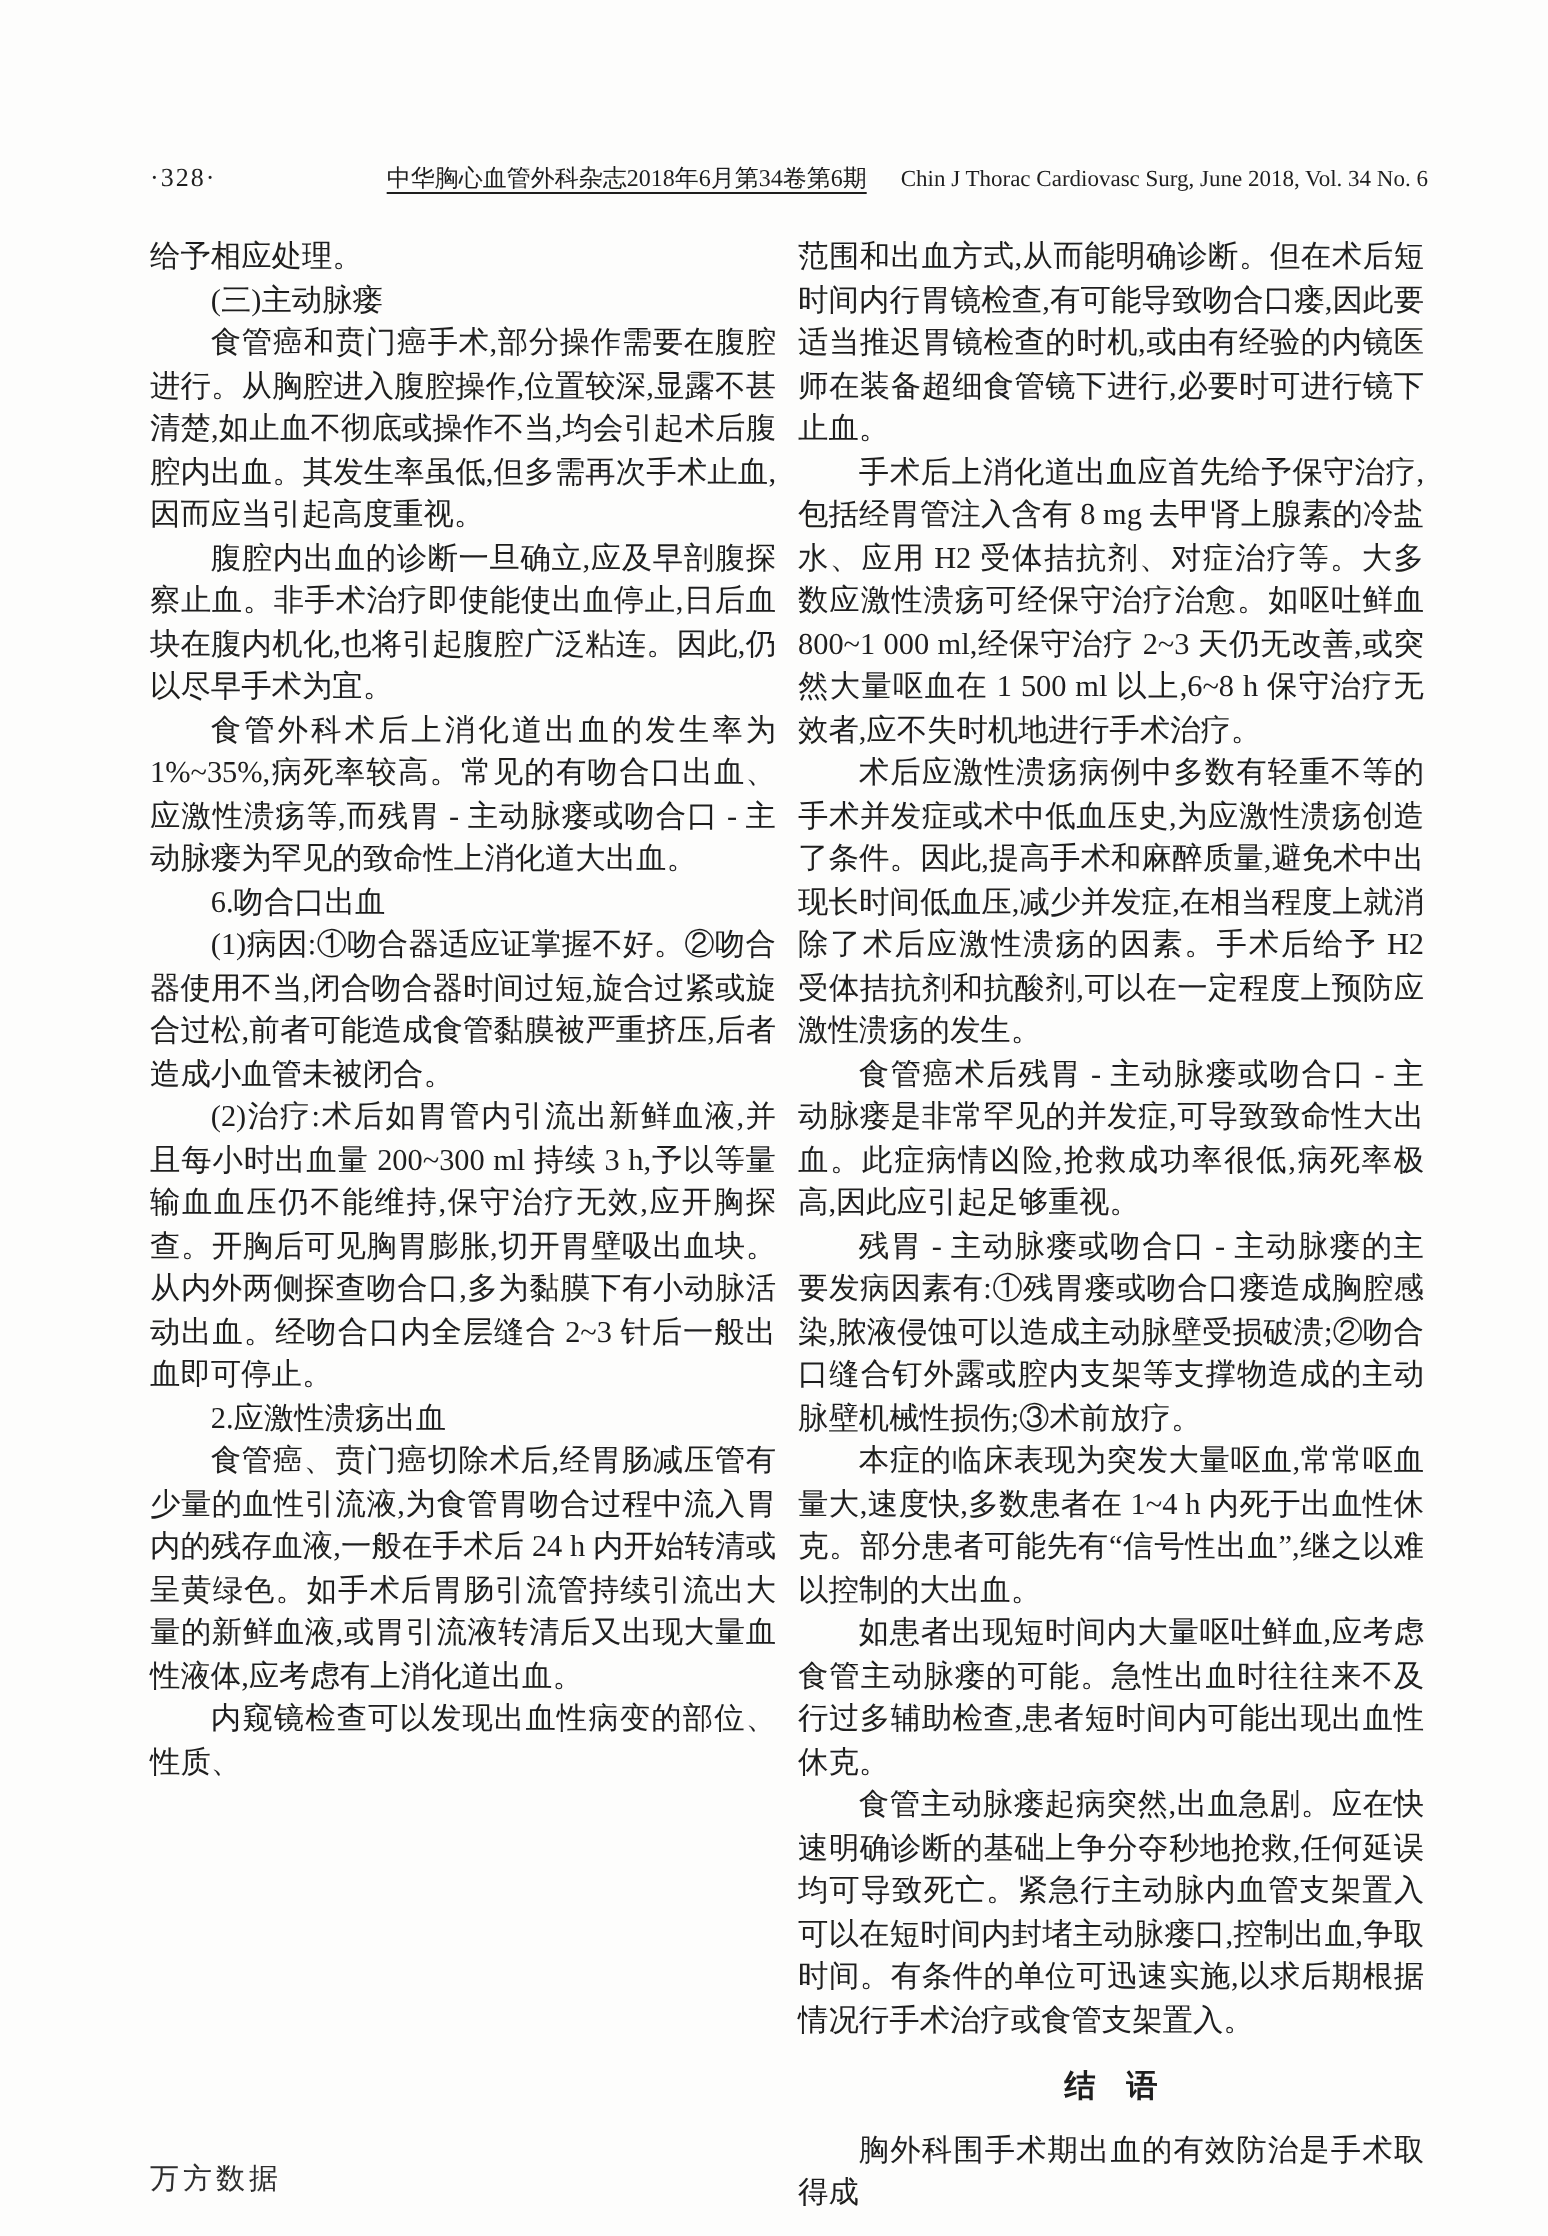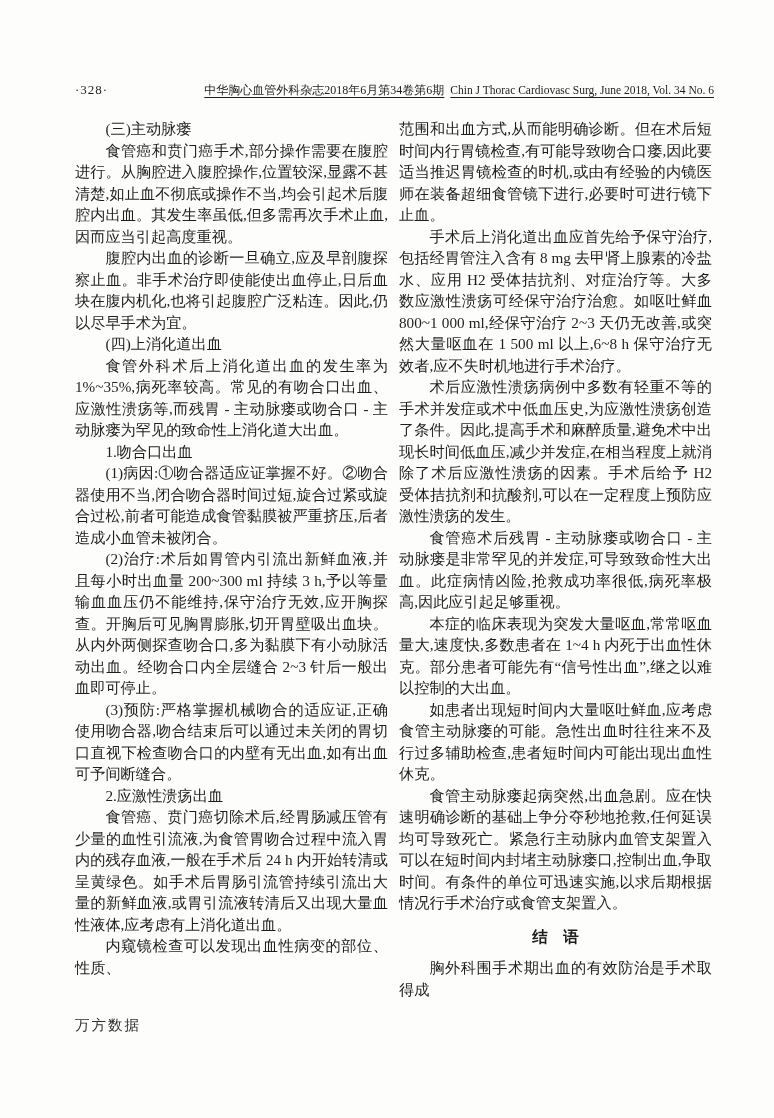--- a/index.html
+++ b/index.html
@@ -27,22 +27,21 @@
     white-space: nowrap;
   }
   .jhead { white-space: nowrap; }
   .jhead .cn {
     font-size: 12px;
     text-decoration: underline;
     text-underline-offset: 3px;
   }
   .jhead .en {
     font-size: 11.5px;
-    margin-left: 2px;
-    text-decoration: underline;
+    margin-left: 13px;
     text-underline-offset: 3px;
   }
 
   main.columns {
     position: absolute;
     top: 118px; left: 75px; right: 62px;
     display: flex;
     gap: 11px;
   }
   .col {
@@ -63,21 +62,21 @@
     font-weight: bold;
     text-align: center;
     text-indent: 0;
     margin: 12px 0 10px 0;
     line-height: 21.5px;
   }
 
   .watermark {
     position: absolute;
     left: 75px;
-    top: 1016px;
+    top: 1080px;
     font-family: "Liberation Sans", "DejaVu Sans", sans-serif;
     font-size: 14.5px;
     color: #2e2e2e;
     letter-spacing: 2px;
   }
 </style>
 </head>
 <body>
 
 <div class="page">
@@ -86,39 +85,39 @@
     <span class="pageno">·328·</span>
     <span class="jhead">
       <span class="cn">中华胸心血管外科杂志2018年6月第34卷第6期</span>
       <span class="en">Chin J Thorac Cardiovasc Surg, June 2018, Vol. 34 No. 6</span>
     </span>
   </header>
 
   <main class="columns">
 
     <section class="col">
+      <p class="noindent">给予相应处理。</p>
       <p class="indent">(三)主动脉瘘</p>
       <p class="indent">食管癌和贲门癌手术,部分操作需要在腹腔进行。从胸腔进入腹腔操作,位置较深,显露不甚清楚,如止血不彻底或操作不当,均会引起术后腹腔内出血。其发生率虽低,但多需再次手术止血,因而应当引起高度重视。</p>
       <p class="indent">腹腔内出血的诊断一旦确立,应及早剖腹探察止血。非手术治疗即使能使出血停止,日后血块在腹内机化,也将引起腹腔广泛粘连。因此,仍以尽早手术为宜。</p>
-      <p class="indent">(四)上消化道出血</p>
       <p class="indent">食管外科术后上消化道出血的发生率为 1%~35%,病死率较高。常见的有吻合口出血、应激性溃疡等,而残胃 - 主动脉瘘或吻合口 - 主动脉瘘为罕见的致命性上消化道大出血。</p>
-      <p class="indent">1.吻合口出血</p>
+      <p class="indent">6.吻合口出血</p>
       <p class="indent">(1)病因:①吻合器适应证掌握不好。②吻合器使用不当,闭合吻合器时间过短,旋合过紧或旋合过松,前者可能造成食管黏膜被严重挤压,后者造成小血管未被闭合。</p>
       <p class="indent">(2)治疗:术后如胃管内引流出新鲜血液,并且每小时出血量 200~300 ml 持续 3 h,予以等量输血血压仍不能维持,保守治疗无效,应开胸探查。开胸后可见胸胃膨胀,切开胃壁吸出血块。从内外两侧探查吻合口,多为黏膜下有小动脉活动出血。经吻合口内全层缝合 2~3 针后一般出血即可停止。</p>
-      <p class="indent">(3)预防:严格掌握机械吻合的适应证,正确使用吻合器,吻合结束后可以通过未关闭的胃切口直视下检查吻合口的内壁有无出血,如有出血可予间断缝合。</p>
       <p class="indent">2.应激性溃疡出血</p>
       <p class="indent">食管癌、贲门癌切除术后,经胃肠减压管有少量的血性引流液,为食管胃吻合过程中流入胃内的残存血液,一般在手术后 24 h 内开始转清或呈黄绿色。如手术后胃肠引流管持续引流出大量的新鲜血液,或胃引流液转清后又出现大量血性液体,应考虑有上消化道出血。</p>
       <p class="indent">内窥镜检查可以发现出血性病变的部位、性质、</p>
     </section>
 
     <section class="col">
       <p class="noindent">范围和出血方式,从而能明确诊断。但在术后短时间内行胃镜检查,有可能导致吻合口瘘,因此要适当推迟胃镜检查的时机,或由有经验的内镜医师在装备超细食管镜下进行,必要时可进行镜下止血。</p>
       <p class="indent">手术后上消化道出血应首先给予保守治疗,包括经胃管注入含有 8 mg 去甲肾上腺素的冷盐水、应用 H2 受体拮抗剂、对症治疗等。大多数应激性溃疡可经保守治疗治愈。如呕吐鲜血 800~1 000 ml,经保守治疗 2~3 天仍无改善,或突然大量呕血在 1 500 ml 以上,6~8 h 保守治疗无效者,应不失时机地进行手术治疗。</p>
       <p class="indent">术后应激性溃疡病例中多数有轻重不等的手术并发症或术中低血压史,为应激性溃疡创造了条件。因此,提高手术和麻醉质量,避免术中出现长时间低血压,减少并发症,在相当程度上就消除了术后应激性溃疡的因素。手术后给予 H2 受体拮抗剂和抗酸剂,可以在一定程度上预防应激性溃疡的发生。</p>
       <p class="indent">食管癌术后残胃 - 主动脉瘘或吻合口 - 主动脉瘘是非常罕见的并发症,可导致致命性大出血。此症病情凶险,抢救成功率很低,病死率极高,因此应引起足够重视。</p>
+      <p class="indent">残胃 - 主动脉瘘或吻合口 - 主动脉瘘的主要发病因素有:①残胃瘘或吻合口瘘造成胸腔感染,脓液侵蚀可以造成主动脉壁受损破溃;②吻合口缝合钉外露或腔内支架等支撑物造成的主动脉壁机械性损伤;③术前放疗。</p>
       <p class="indent">本症的临床表现为突发大量呕血,常常呕血量大,速度快,多数患者在 1~4 h 内死于出血性休克。部分患者可能先有“信号性出血”,继之以难以控制的大出血。</p>
       <p class="indent">如患者出现短时间内大量呕吐鲜血,应考虑食管主动脉瘘的可能。急性出血时往往来不及行过多辅助检查,患者短时间内可能出现出血性休克。</p>
       <p class="indent">食管主动脉瘘起病突然,出血急剧。应在快速明确诊断的基础上争分夺秒地抢救,任何延误均可导致死亡。紧急行主动脉内血管支架置入可以在短时间内封堵主动脉瘘口,控制出血,争取时间。有条件的单位可迅速实施,以求后期根据情况行手术治疗或食管支架置入。</p>
       <h2 class="conclusion">结　语</h2>
       <p class="indent">胸外科围手术期出血的有效防治是手术取得成</p>
     </section>
 
   </main>
 
   <div class="watermark">万方数据</div>

